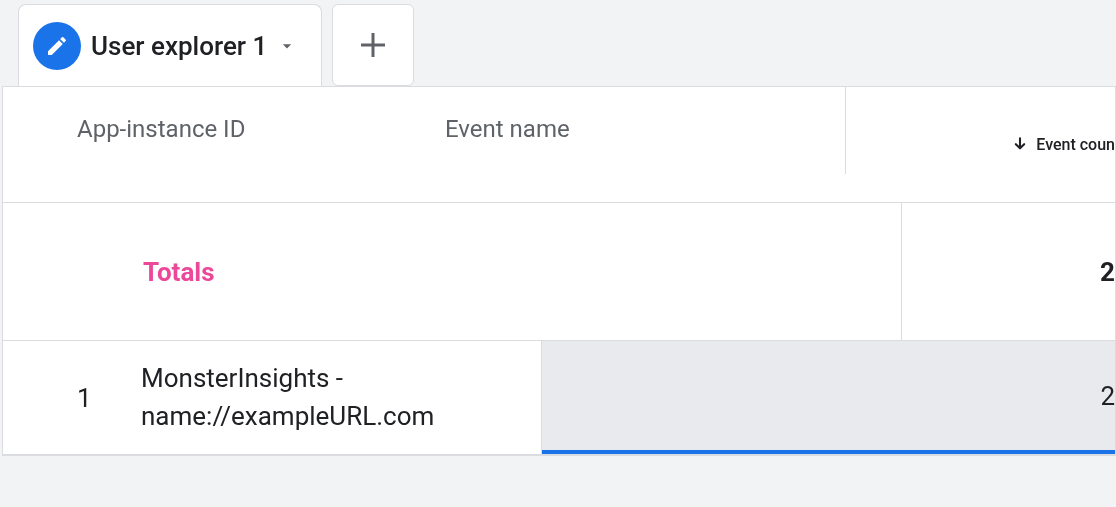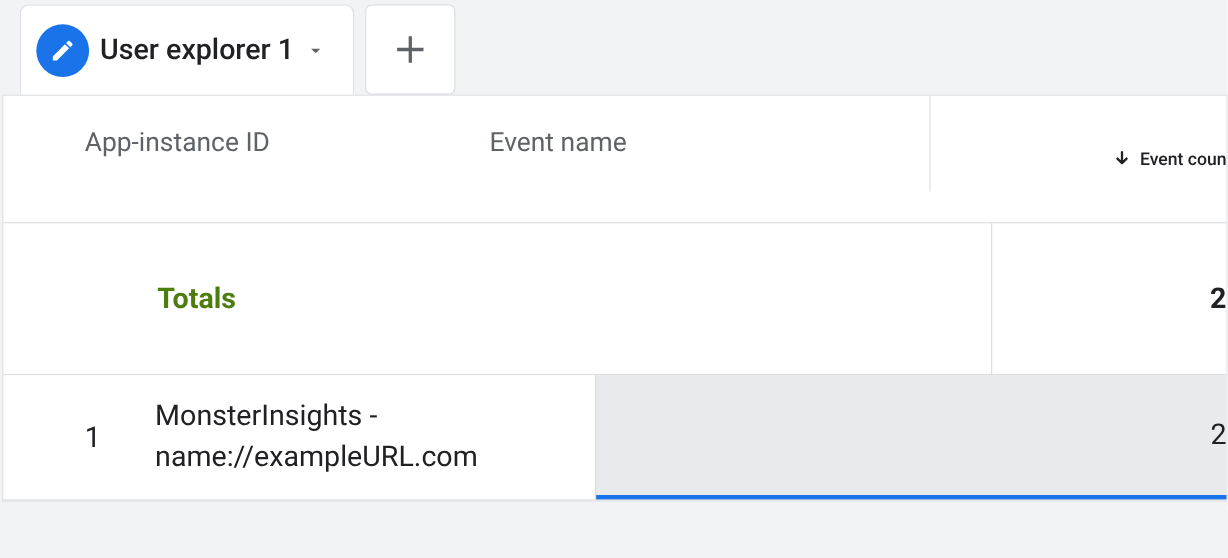--- a/index.html
+++ b/index.html
@@ -151,21 +151,21 @@
     }
     .totals-row {
       display: flex;
       border-bottom: 1px solid #dadce0;
       height: 138px;
       align-items: center;
     }
     .totals-label {
       font-size: 26px;
       font-weight: 700;
-      color: #4d7c0f;
+      color: #ec4899;
       padding-left: 140px;
     }
     .totals-event {
       flex: 1;
       border-left: 1px solid #dadce0;
       height: 100%;
       display: flex;
       flex-direction: column;
       justify-content: center;
       align-items: flex-end;

